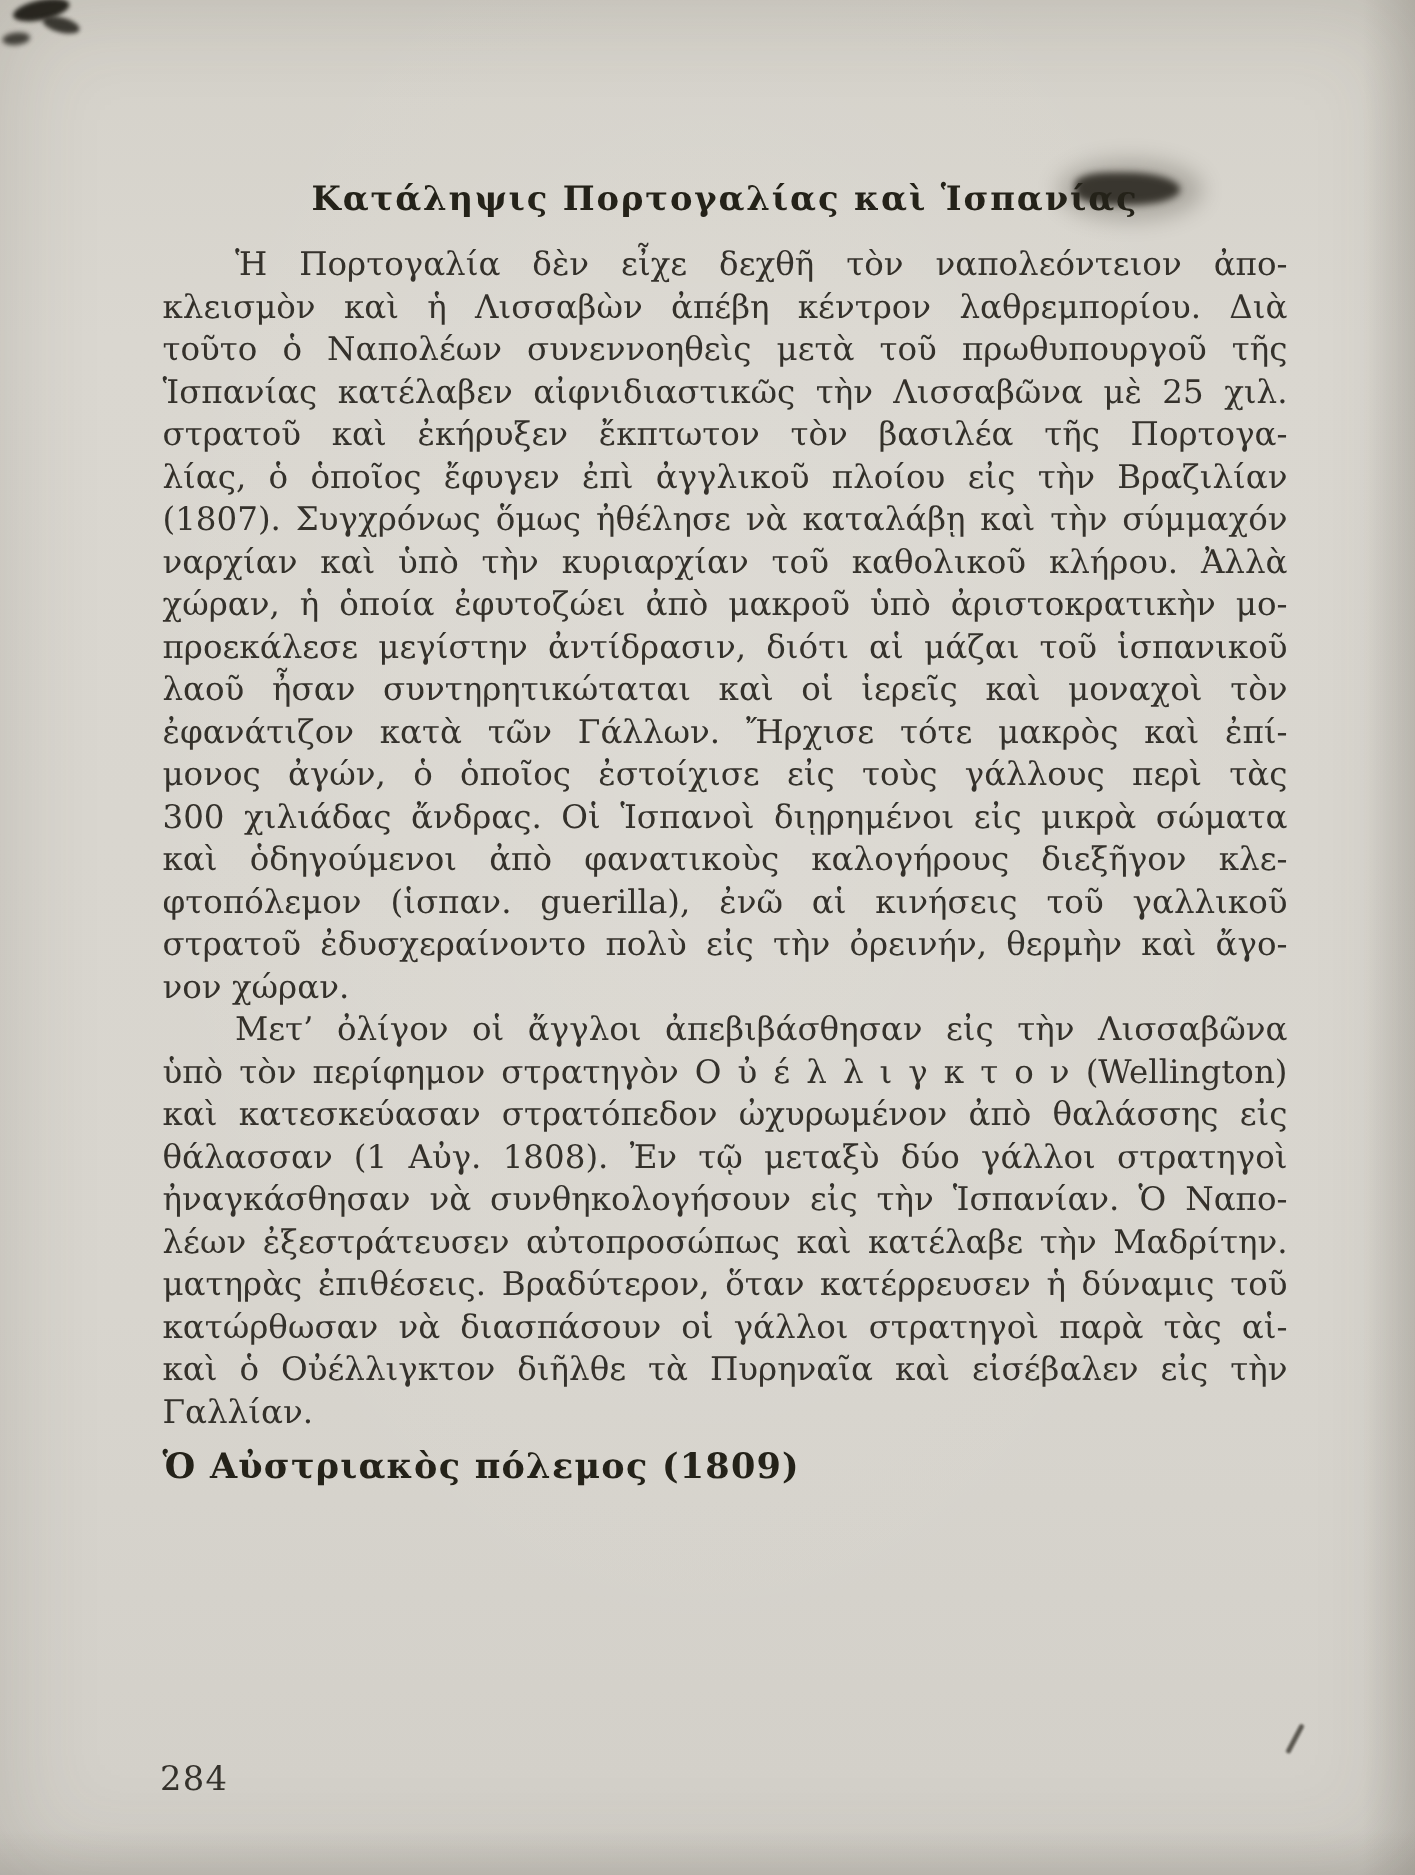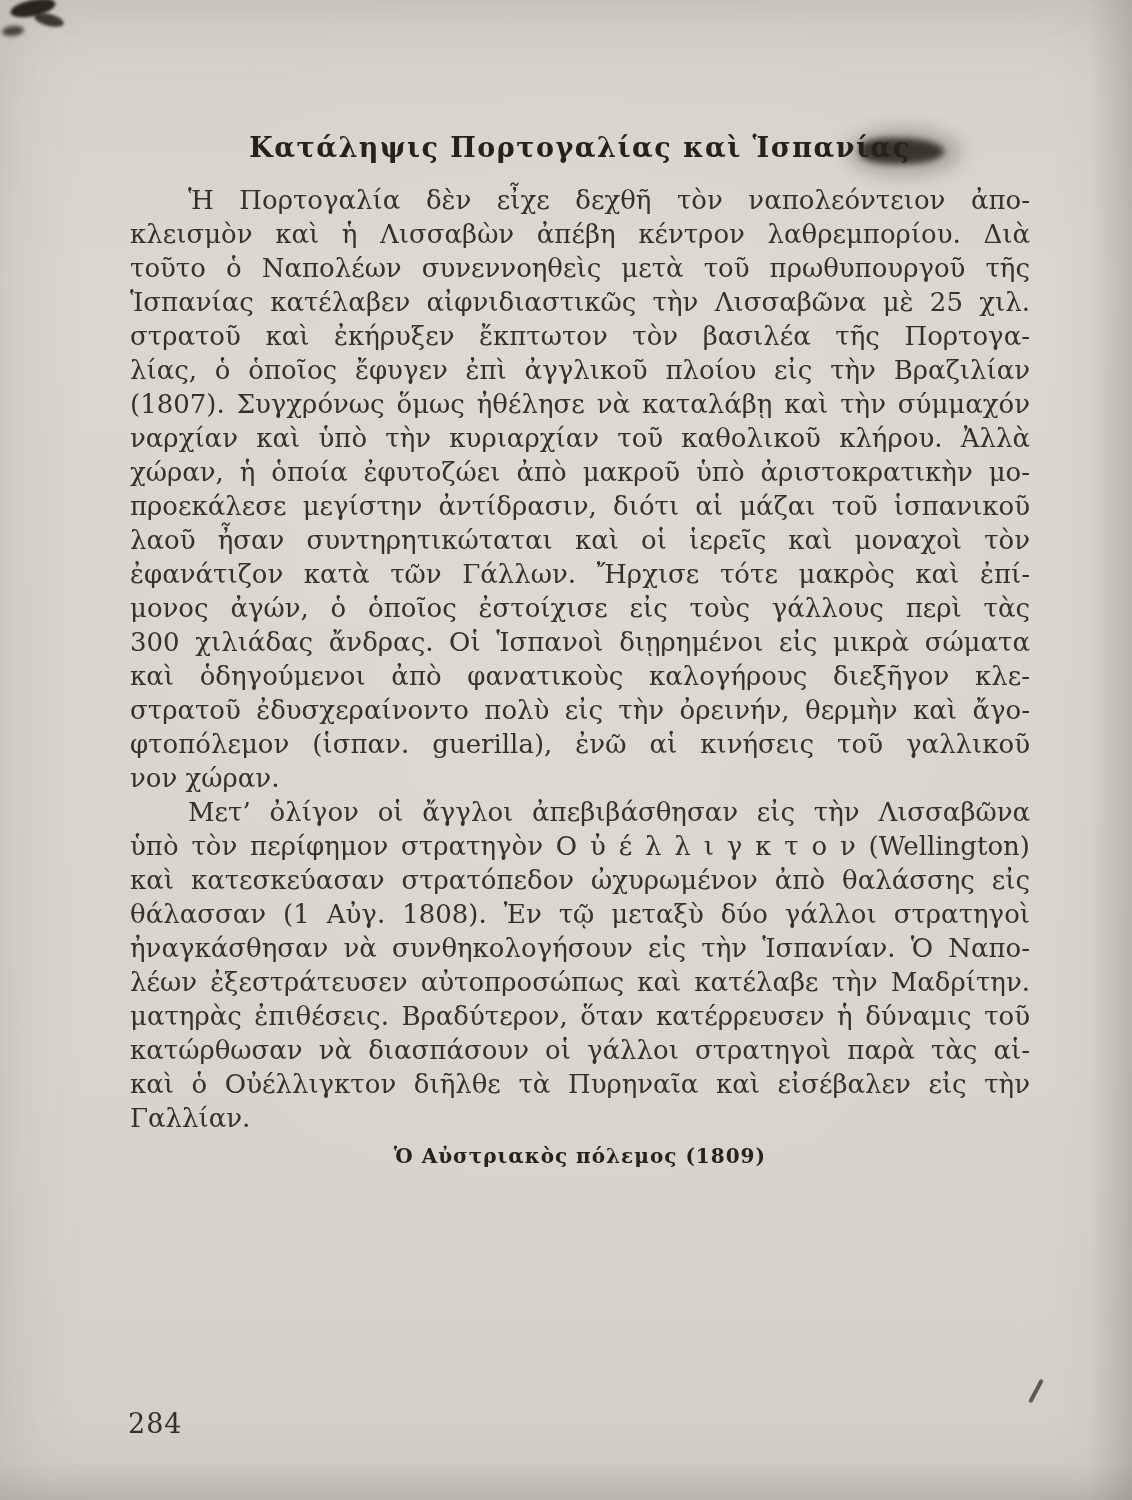--- a/index.html
+++ b/index.html
@@ -32,40 +32,39 @@
     pointer-events:none;
   }
   .smudge{position:absolute;background:#17150f;border-radius:50%;}
   .s1{left:10px;top:0px;width:46px;height:16px;transform:rotate(-12deg);filter:blur(1.5px);opacity:.9;}
   .s2{left:34px;top:14px;width:30px;height:12px;transform:rotate(14deg);filter:blur(1.5px);opacity:.8;}
   .s3{left:2px;top:26px;width:22px;height:10px;transform:rotate(-6deg);filter:blur(2px);opacity:.75;}
   .s4{left:860px;top:138px;width:84px;height:26px;border-radius:40% 60% 55% 45%;filter:blur(3px);opacity:.82;background:#211e17;}
   .s4halo{left:846px;top:128px;width:116px;height:48px;border-radius:50%;filter:blur(9px);opacity:.28;background:#3a362c;}
   .s5{left:1034px;top:1378px;width:4px;height:26px;border-radius:2px;transform:rotate(28deg);filter:blur(.7px);opacity:.7;background:#2a271f;}
 
-  .content{position:absolute;left:130px;top:132px;width:900px;}
+  .content{position:absolute;left:130px;top:144px;width:900px;}
   h1.title{
     margin:0 0 20px 0;
     text-align:center;
     font-size:27px;font-weight:bold;
     letter-spacing:1.5px;
     color:var(--ink-dark);
   }
   .para{font-size:26px;line-height:34px;}
   .para .line{
     text-align:justify;
     text-align-last:justify;
     min-height:34px;
   }
   .para .line.first{text-indent:58px;}
   .para.endleft .line.lastline{text-align-last:left;}
   h2.heading2{
     margin:9px 0 15px 0;
-    text-align:center;
-    font-size:20px;font-weight:bold;
+    font-size:28px;font-weight:bold;
     letter-spacing:1px;
     color:var(--ink-dark);
   }
   .page-number{
     position:absolute;left:128px;top:1408px;
     font-size:27px;letter-spacing:1px;color:var(--ink);
   }
 </style>
 </head>
 <body>
@@ -95,22 +94,22 @@
         <div class="line">λίας, ὁ ὁποῖος ἔφυγεν ἐπὶ ἀγγλικοῦ πλοίου εἰς τὴν Βραζιλίαν</div>
         <div class="line">(1807). Συγχρόνως ὅμως ἠθέλησε νὰ καταλάβῃ καὶ τὴν σύμμαχόν</div>
         <div class="line">ναρχίαν καὶ ὑπὸ τὴν κυριαρχίαν τοῦ καθολικοῦ κλήρου. Ἀλλὰ</div>
         <div class="line">χώραν, ἡ ὁποία ἐφυτοζώει ἀπὸ μακροῦ ὑπὸ ἀριστοκρατικὴν μο-</div>
         <div class="line">προεκάλεσε μεγίστην ἀντίδρασιν, διότι αἱ μάζαι τοῦ ἱσπανικοῦ</div>
         <div class="line">λαοῦ ἦσαν συντηρητικώταται καὶ οἱ ἱερεῖς καὶ μοναχοὶ τὸν</div>
         <div class="line">ἐφανάτιζον κατὰ τῶν Γάλλων. Ἤρχισε τότε μακρὸς καὶ ἐπί-</div>
         <div class="line">μονος ἀγών, ὁ ὁποῖος ἐστοίχισε εἰς τοὺς γάλλους περὶ τὰς</div>
         <div class="line">300 χιλιάδας ἄνδρας. Οἱ Ἱσπανοὶ διῃρημένοι εἰς μικρὰ σώματα</div>
         <div class="line">καὶ ὁδηγούμενοι ἀπὸ φανατικοὺς καλογήρους διεξῆγον κλε-</div>
+        <div class="line">φτοπόλεμον (ἱσπαν. guerilla), ἐνῶ αἱ κινήσεις τοῦ γαλλικοῦ</div>
         <div class="line">στρατοῦ ἐδυσχεραίνοντο πολὺ εἰς τὴν ὀρεινήν, θερμὴν καὶ ἄγο-</div>
-        <div class="line">φτοπόλεμον (ἱσπαν. guerilla), ἐνῶ αἱ κινήσεις τοῦ γαλλικοῦ</div>
         <div class="line lastline">νον χώραν.</div>
       </div>
 
     <div class="para endleft">
         <div class="line first">Μετ’ ὀλίγον οἱ ἄγγλοι ἀπεβιβάσθησαν εἰς τὴν Λισσαβῶνα</div>
         <div class="line">ὑπὸ τὸν περίφημον στρατηγὸν Ο ὐ έ λ λ ι γ κ τ ο ν (Wellington)</div>
         <div class="line">καὶ κατεσκεύασαν στρατόπεδον ὠχυρωμένον ἀπὸ θαλάσσης εἰς</div>
         <div class="line">θάλασσαν (1 Αὐγ. 1808). Ἐν τῷ μεταξὺ δύο γάλλοι στρατηγοὶ</div>
         <div class="line">ἠναγκάσθησαν νὰ συνθηκολογήσουν εἰς τὴν Ἱσπανίαν. Ὁ Ναπο-</div>
         <div class="line">λέων ἐξεστράτευσεν αὐτοπροσώπως καὶ κατέλαβε τὴν Μαδρίτην.</div>

